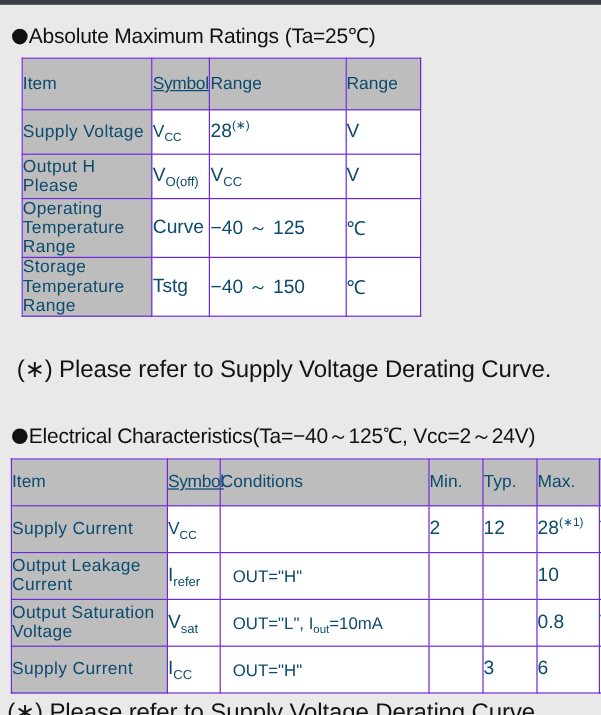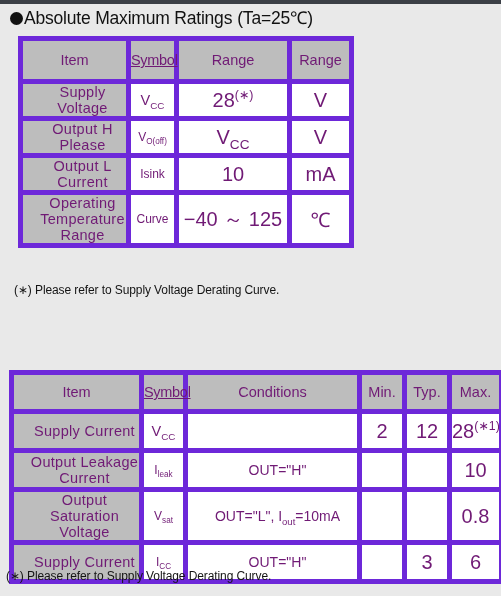--- a/index.html
+++ b/index.html
@@ -17,21 +17,21 @@
   }
   .top-band {
     position: absolute;
     top: 0; left: 0;
     width: 501px;
     height: 4px;
     background: #3b3f46;
   }
   .page {
     position: absolute;
-    top: 0; left: 0;
+    top: 12px; left: 0;
     width: 501px;
     height: 522px;
   }
 
   
   .section-head {
     position: absolute;
     font-size: 17.5px;
     line-height: 20px;
     white-space: nowrap;
@@ -49,43 +49,42 @@
   .head-gap { display:inline-block; width:5px; }
 
   
   table.ds {
     position: absolute;
     border-collapse: collapse;
     table-layout: fixed;
     background: #fff;
   }
   table.ds td, table.ds th {
-    border: 5px solid #6d28d9;
+    border: 1px solid #6d28d9;
     padding: 0;
-    text-align: center;
+    text-align: left;
     vertical-align: middle;
     font-weight: normal;
-    color: #701a75;
+    color: #0c4a6e;
     background: #fff;
   }
   table.ds .hdr {
     background: #bdbdbd;
     font-size: 14.5px;
   }
   table.ds .itemcell {
     background: #bdbdbd;
     font-size: 14.5px;
     letter-spacing: 0.3px;
-    padding-left: 16px;
   }
   .shrink { font-size: 11px; letter-spacing: 0.2px; }
   .shrink2 { font-size: 10.3px; letter-spacing: 0.1px; }
   .sym { font-size: 14.5px; text-align: center; }
-  .symsmall { font-size: 12px; }
-  .val { font-size: 20px; }
+  .symsmall { font-size: 16px; }
+  .val { font-size: 16px; }
   .cond { font-size: 14px; text-align: left; padding-left: 10px !important; }
   .hdr-narrow { font-size: 11.5px; letter-spacing: -0.3px; text-decoration: underline; }
   sub { font-size: 0.68em; line-height: 0; }
   sup { font-size: 0.62em; line-height: 0; }
 
   
   #table1 { left: 18px; top: 36px; width: 333px; }
   #table1 col.c1 { width: 108px; }
   #table1 col.c2 { width: 48px; }
   #table1 col.c3 { width: 113px; }
@@ -101,21 +100,21 @@
   #table2 col.d4 { width: 45px; }
   #table2 col.d5 { width: 45px; }
   #table2 col.d6 { width: 52px; }
   #table2 col.d7 { width: 45px; }
   #table2 tr { height: 39px; }
   #table2 tr.hrow { height: 39px; }
 
   
   .footnote {
     position: absolute;
-    font-size: 12px;
+    font-size: 20px;
     color: #141414;
     white-space: nowrap;
     letter-spacing: -0.1px;
   }
   #head1 { left: 10px; top: 8px; }
   #head2 { left: 10px; top: 341px; }
   #foot1 { left: 14px; top: 283px; }
   #foot2 { left: 6px; top: 569px; }
 </style>
 </head>
@@ -151,39 +150,42 @@
         <td class="val">V</td>
       </tr>
 
       <tr>
         <td class="itemcell">Output H Please</td>
         <td class="sym symsmall"><span>V</span><sub>O(off)</sub></td>
         <td class="val"><span>V</span><sub>CC</sub></td>
         <td class="val">V</td>
       </tr>
 
-      <tr>
-        <td class="itemcell">Output L Current</td>
-        <td class="sym symsmall">Isink</td>
-        <td class="val">10</td>
-        <td class="val">mA</td>
-      </tr>
 
       <tr>
         <td class="itemcell shrink">Operating  Temperature  Range</td>
         <td class="sym symsmall">Curve</td>
         <td class="val">−40 ～ 125</td>
         <td class="val">℃</td>
       </tr>
 
+      <tr>
+        <td class="itemcell shrink">Storage Temperature Range</td>
+        <td class="sym symsmall">Tstg</td>
+        <td class="val">−40 ～ 150</td>
+        <td class="val">℃</td>
+      </tr>
     </tbody>
   </table>
 
   <div class="footnote" id="foot1">(∗) Please refer to Supply Voltage Derating Curve.</div>
 
+  <div class="section-head" id="head2">
+    <span class="bullet"></span><span>Electrical Characteristics</span><span>(Ta=−40～125℃, Vcc=2～24V)</span>
+  </div>
 
   <table class="ds" id="table2">
     <colgroup>
         <col class="d1">
         <col class="d2">
         <col class="d3">
         <col class="d4">
         <col class="d5">
         <col class="d6">
         <col class="d7">
@@ -204,21 +206,21 @@
         <td class="sym"><span>V</span><sub>CC</sub></td>
         <td class="cond"></td>
         <td class="val">2</td>
         <td class="val">12</td>
         <td class="val"><span>28</span><sup>(∗1)</sup></td>
         <td class="val">V</td>
       </tr>
 
       <tr>
         <td class="itemcell shrink">Output Leakage Current</td>
-        <td class="sym symsmall"><span>I</span><sub>leak</sub></td>
+        <td class="sym symsmall"><span>I</span><sub>refer</sub></td>
         <td class="cond">OUT="H"</td>
         <td class="val"></td>
         <td class="val"></td>
         <td class="val"><span>10</span></td>
         <td class="val">μA</td>
       </tr>
 
       <tr>
         <td class="itemcell shrink2">Output  Saturation  Voltage</td>
         <td class="sym symsmall"><span>V</span><sub>sat</sub></td>

